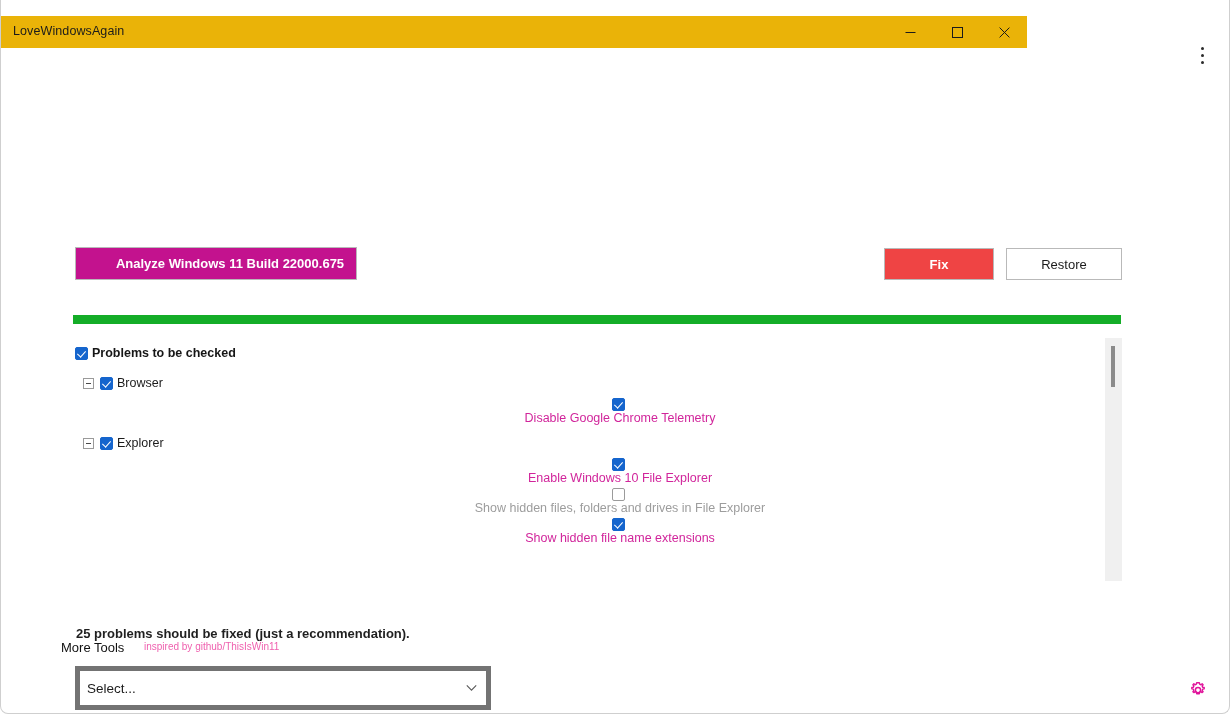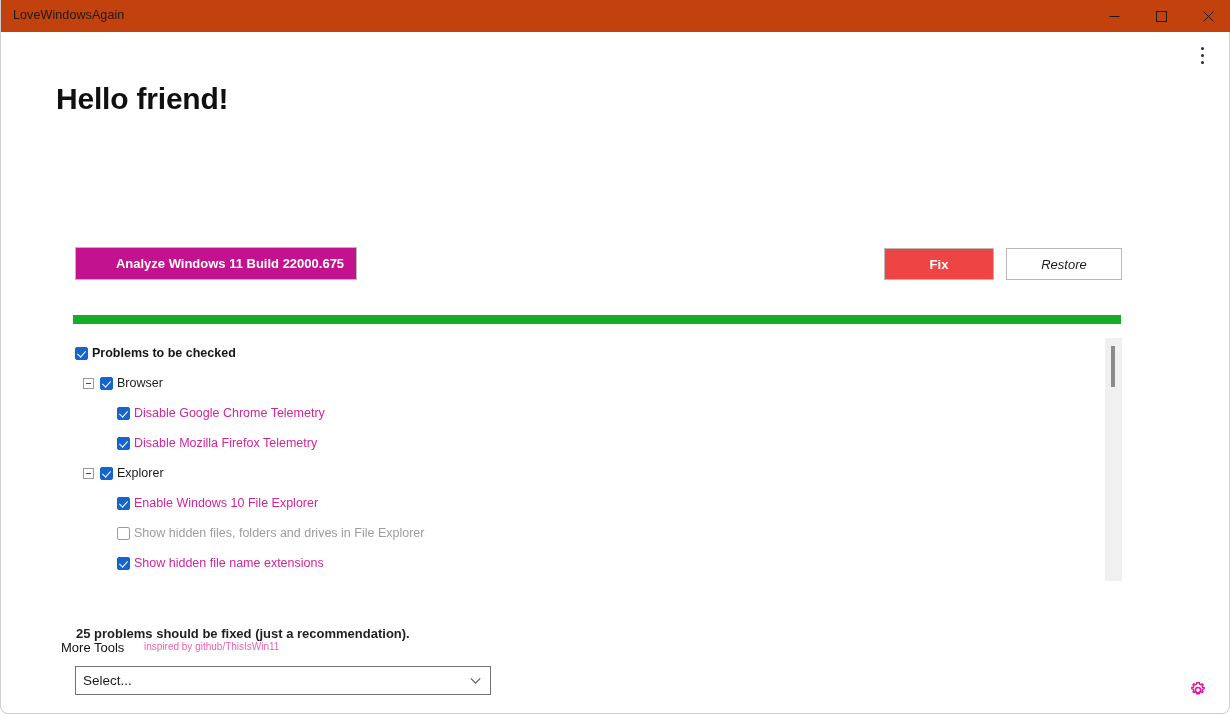--- a/index.html
+++ b/index.html
@@ -20,24 +20,24 @@
     height: 714px;
     background: #ffffff;
     border: 1px solid #cfcfcf;
     border-top: none;
     border-radius: 0 0 8px 8px;
   }
 
   
   #titlebar {
     position: absolute;
-    left: 0; top: 0;
-    width: 1230px;
+    left: 0; top: 16px;
+    width: 1026px;
     height: 32px;
-    background: #c2410c;
+    background: #eab308;
   }
   #app-title {
     position: absolute;
     left: 12px; top: 8px;
     font-size: 12.5px;
     color: #1b1b1b;
     letter-spacing: .1px;
     white-space: nowrap;
   }
   .caption-btn {
@@ -126,21 +126,20 @@
     left: 1005px; top: 248px;
     width: 116px; height: 32px;
     background: #ffffff;
     border: 1px solid #b9b9b9;
     color: #1b1b1b;
     font-size: 13px;
     display: flex;
     align-items: center;
     justify-content: center;
     cursor: default;
-    font-style: italic;
   }
 
   
   #progress-track {
     position: absolute;
     left: 72px; top: 315px;
     width: 1048px; height: 9px;
     background: #ffffff;
   }
   #progress-fill {
@@ -157,21 +156,21 @@
     overflow: hidden;
   }
   .tree-row {
     position: relative;
     height: 30px;
     display: flex;
     align-items: center;
   }
   .tree-row.lvl0 { padding-left: 2px; }
   .tree-row.lvl1 { padding-left: 10px; }
-  .tree-row.lvl2 { padding-left: 44px; }
+  .tree-row.lvl2 { padding-left: 44px; flex-direction: column; }
 
   .expander {
     width: 11px; height: 11px;
     border: 1px solid #9a9a9a;
     background: #ffffff;
     margin-right: 6px;
     position: relative;
     flex: 0 0 auto;
     cursor: default;
   }
@@ -252,23 +251,23 @@
     position: absolute;
     left: 143px; top: 641px;
     font-size: 10px;
     color: #ef5fae;
     cursor: default;
     white-space: nowrap;
   }
   #tools-select {
     position: absolute;
     left: 74px; top: 666px;
-    width: 416px; height: 29px;
-    background: #ffffff;
-    border: 1px solid #737373;
+    width: 416px; height: 44px;
+    background: #ffffff;
+    border: 5px solid #737373;
     display: flex;
     align-items: center;
     cursor: default;
   }
   #tools-select-value {
     font-size: 13.5px;
     color: #1b1b1b;
     margin-left: 7px;
   }
   #tools-select-chevron {
@@ -320,21 +319,20 @@
   </div>
 
   <div id="kebab">
     <div style="display:flex;flex-direction:column;align-items:center;">
       <div class="dot"></div>
         <div class="dot"></div>
         <div class="dot"></div>
     </div>
   </div>
 
-  <div id="headline">Hello friend!</div>
 
   <div id="analyze-button">Analyze Windows 11 Build 22000.675</div>
   <div id="fix-button">Fix</div>
   <div id="restore-button">Restore</div>
 
   <div id="progress-track">
     <div id="progress-fill" style="width: 100%;"></div>
   </div>
 
   <div id="tree-panel">
@@ -348,24 +346,20 @@
       <div class="expander"></div>
       <div class="cb on"></div>
       <span class="tree-label group">Browser</span>
     </div>
 
     <div class="tree-row lvl2">
       <div class="cb on"></div>
       <span class="tree-label item-on">Disable Google Chrome Telemetry</span>
     </div>
 
-    <div class="tree-row lvl2">
-      <div class="cb on"></div>
-      <span class="tree-label item-on">Disable Mozilla Firefox Telemetry</span>
-    </div>
 
     <div class="tree-row lvl1">
       <div class="expander"></div>
       <div class="cb on"></div>
       <span class="tree-label group">Explorer</span>
     </div>
 
     <div class="tree-row lvl2">
       <div class="cb on"></div>
       <span class="tree-label item-on">Enable Windows 10 File Explorer</span>

